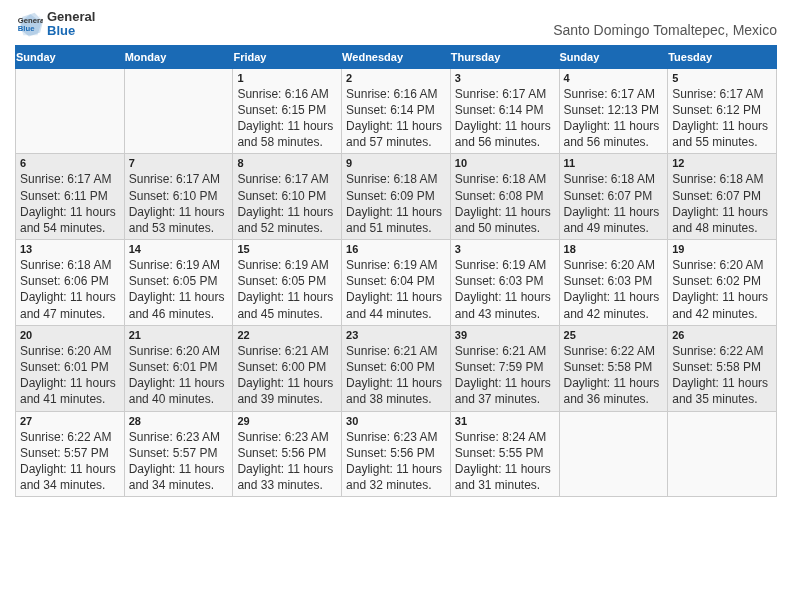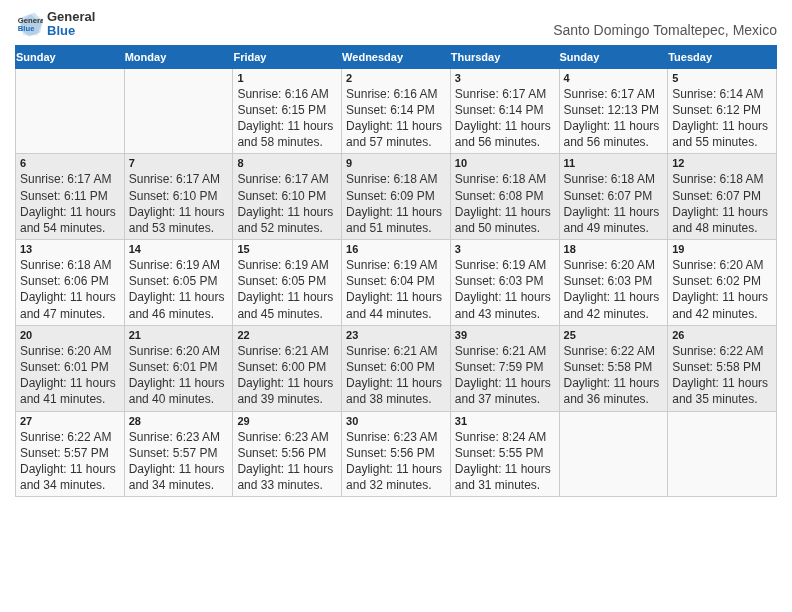--- a/index.html
+++ b/index.html
@@ -151,21 +151,21 @@
           </td>
           <td>
             <span class="day-num">4</span>
             <div class="day-info">Sunrise: 6:17 AM
 Sunset: 12:13 PM
 Daylight: 11 hours
 and 56 minutes.</div>
           </td>
           <td>
             <span class="day-num">5</span>
-            <div class="day-info">Sunrise: 6:14 AM
+            <div class="day-info">Sunrise: 6:17 AM
 Sunset: 6:12 PM
 Daylight: 11 hours
 and 55 minutes.</div>
           </td>
         </tr>
         <tr>
           <td>
             <span class="day-num">6</span>
             <div class="day-info">Sunrise: 6:17 AM
 Sunset: 6:11 PM

